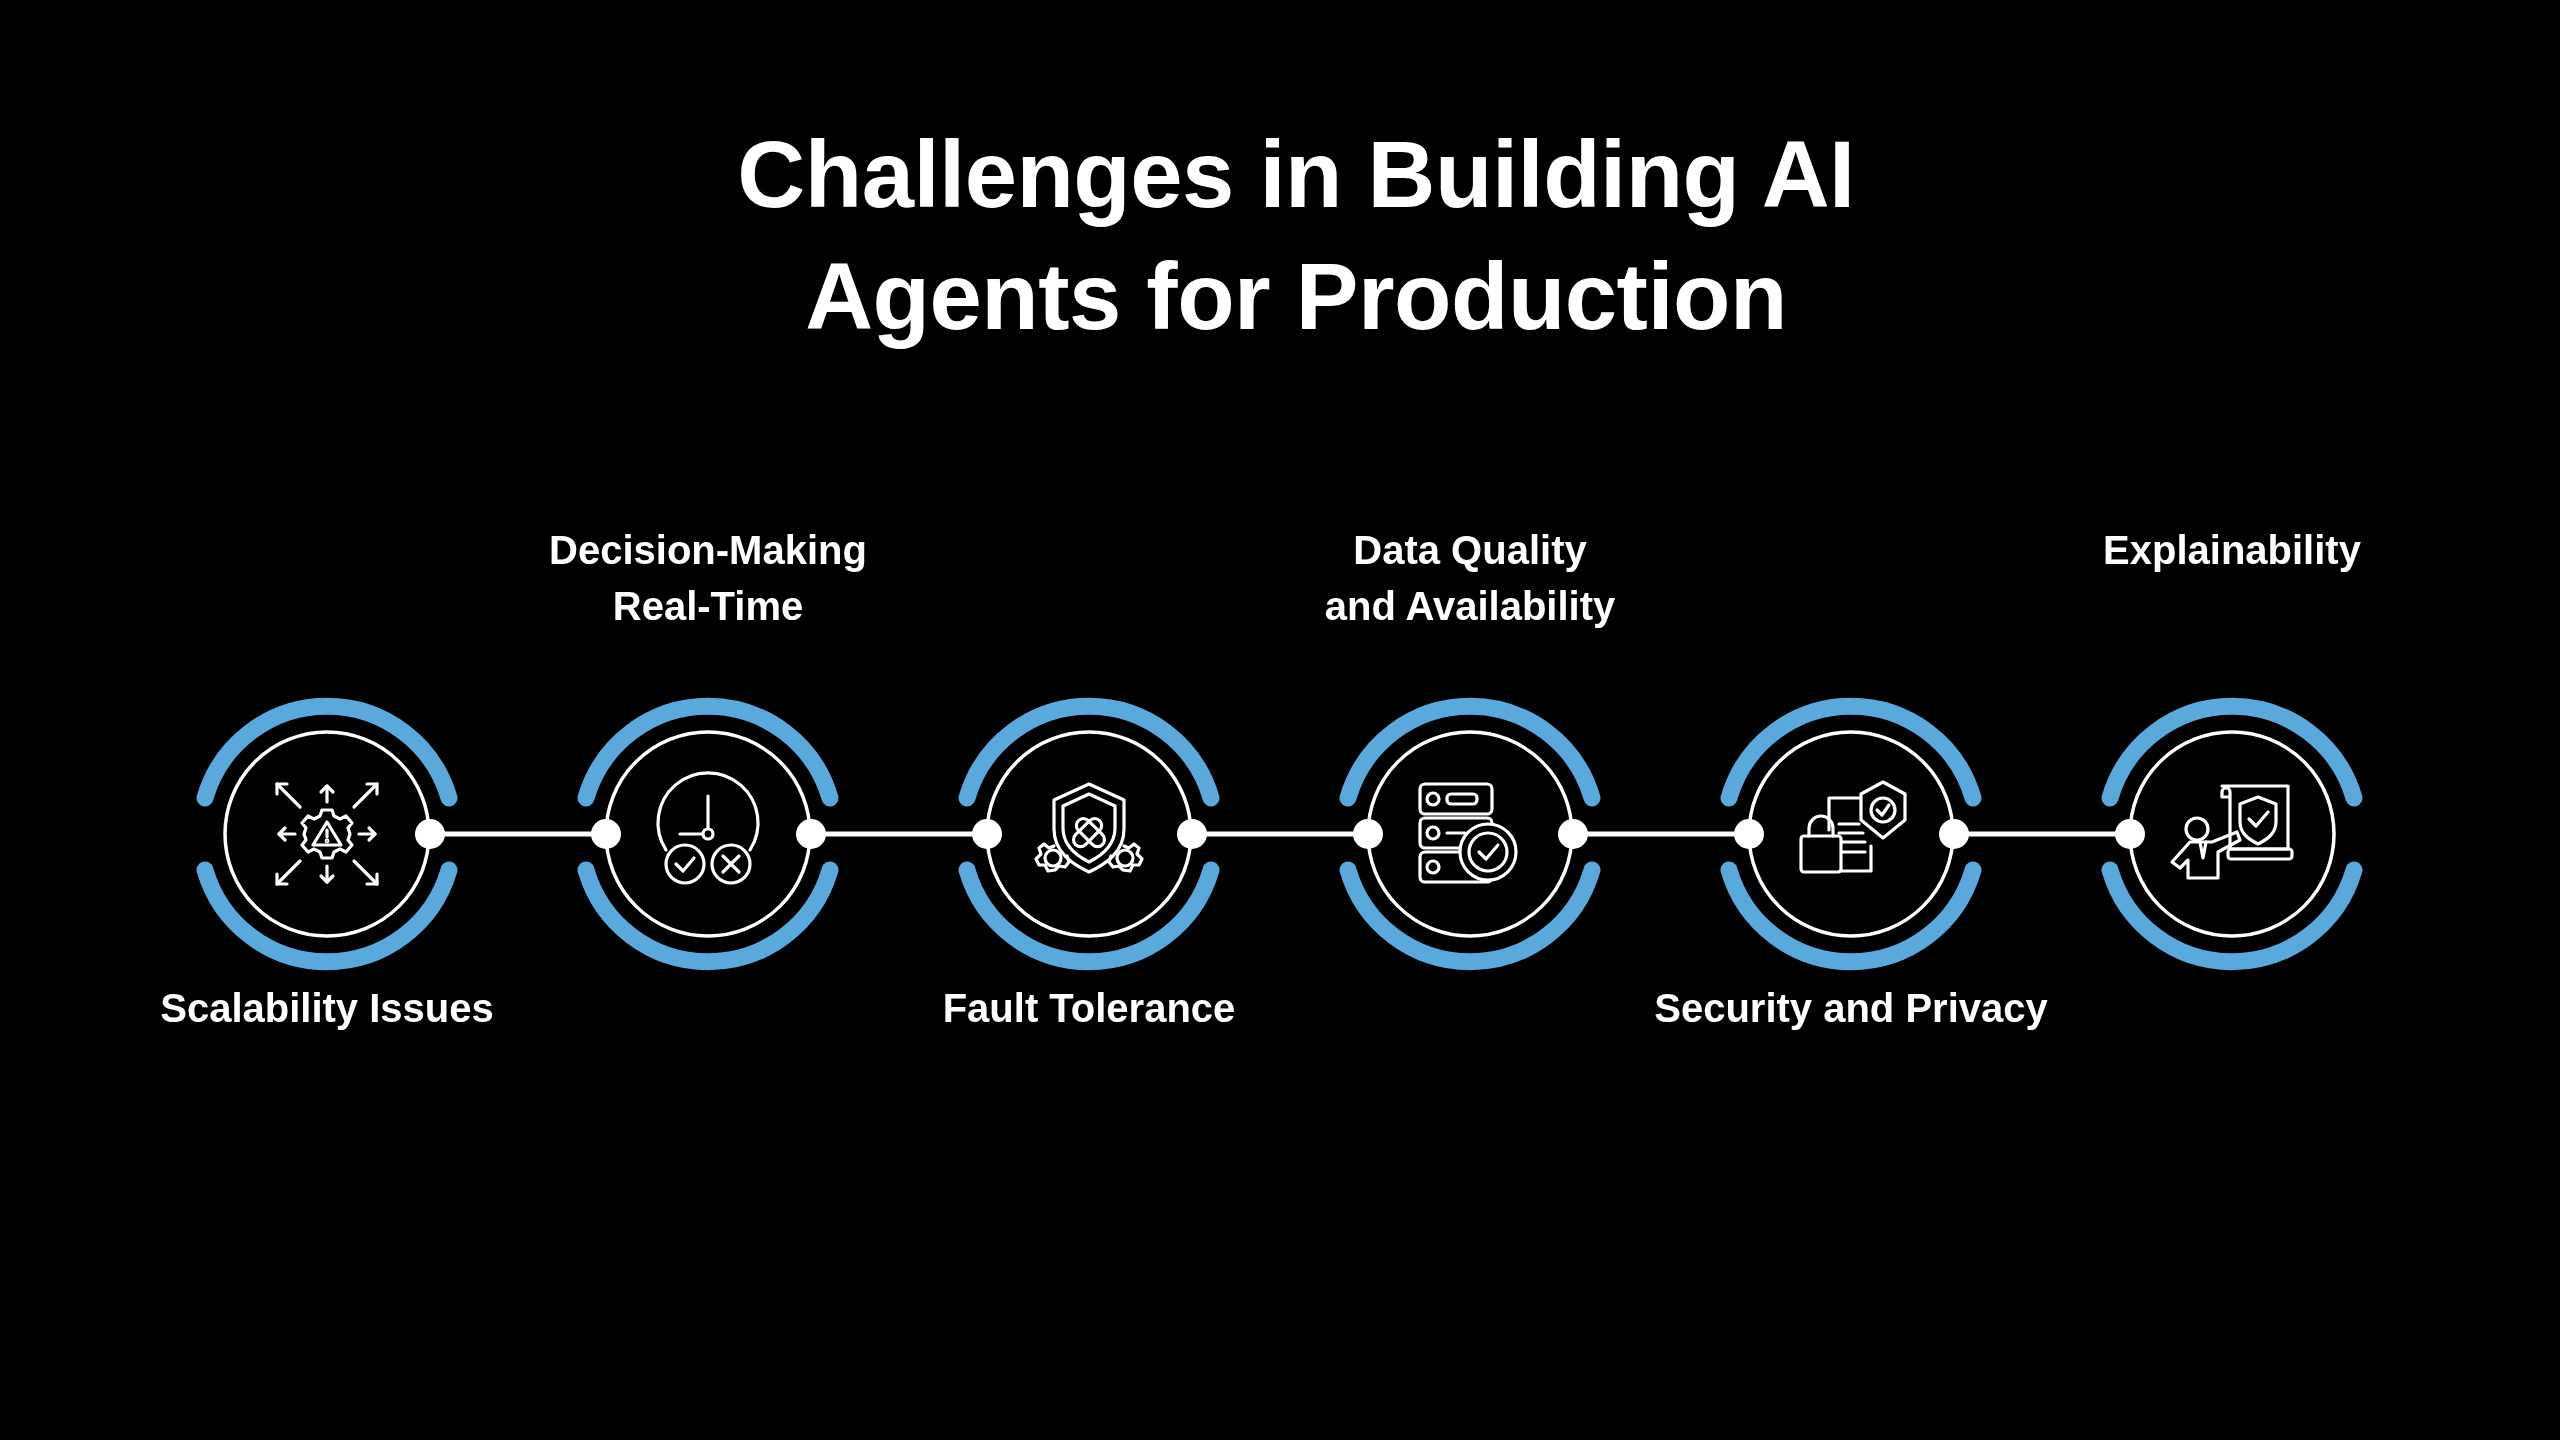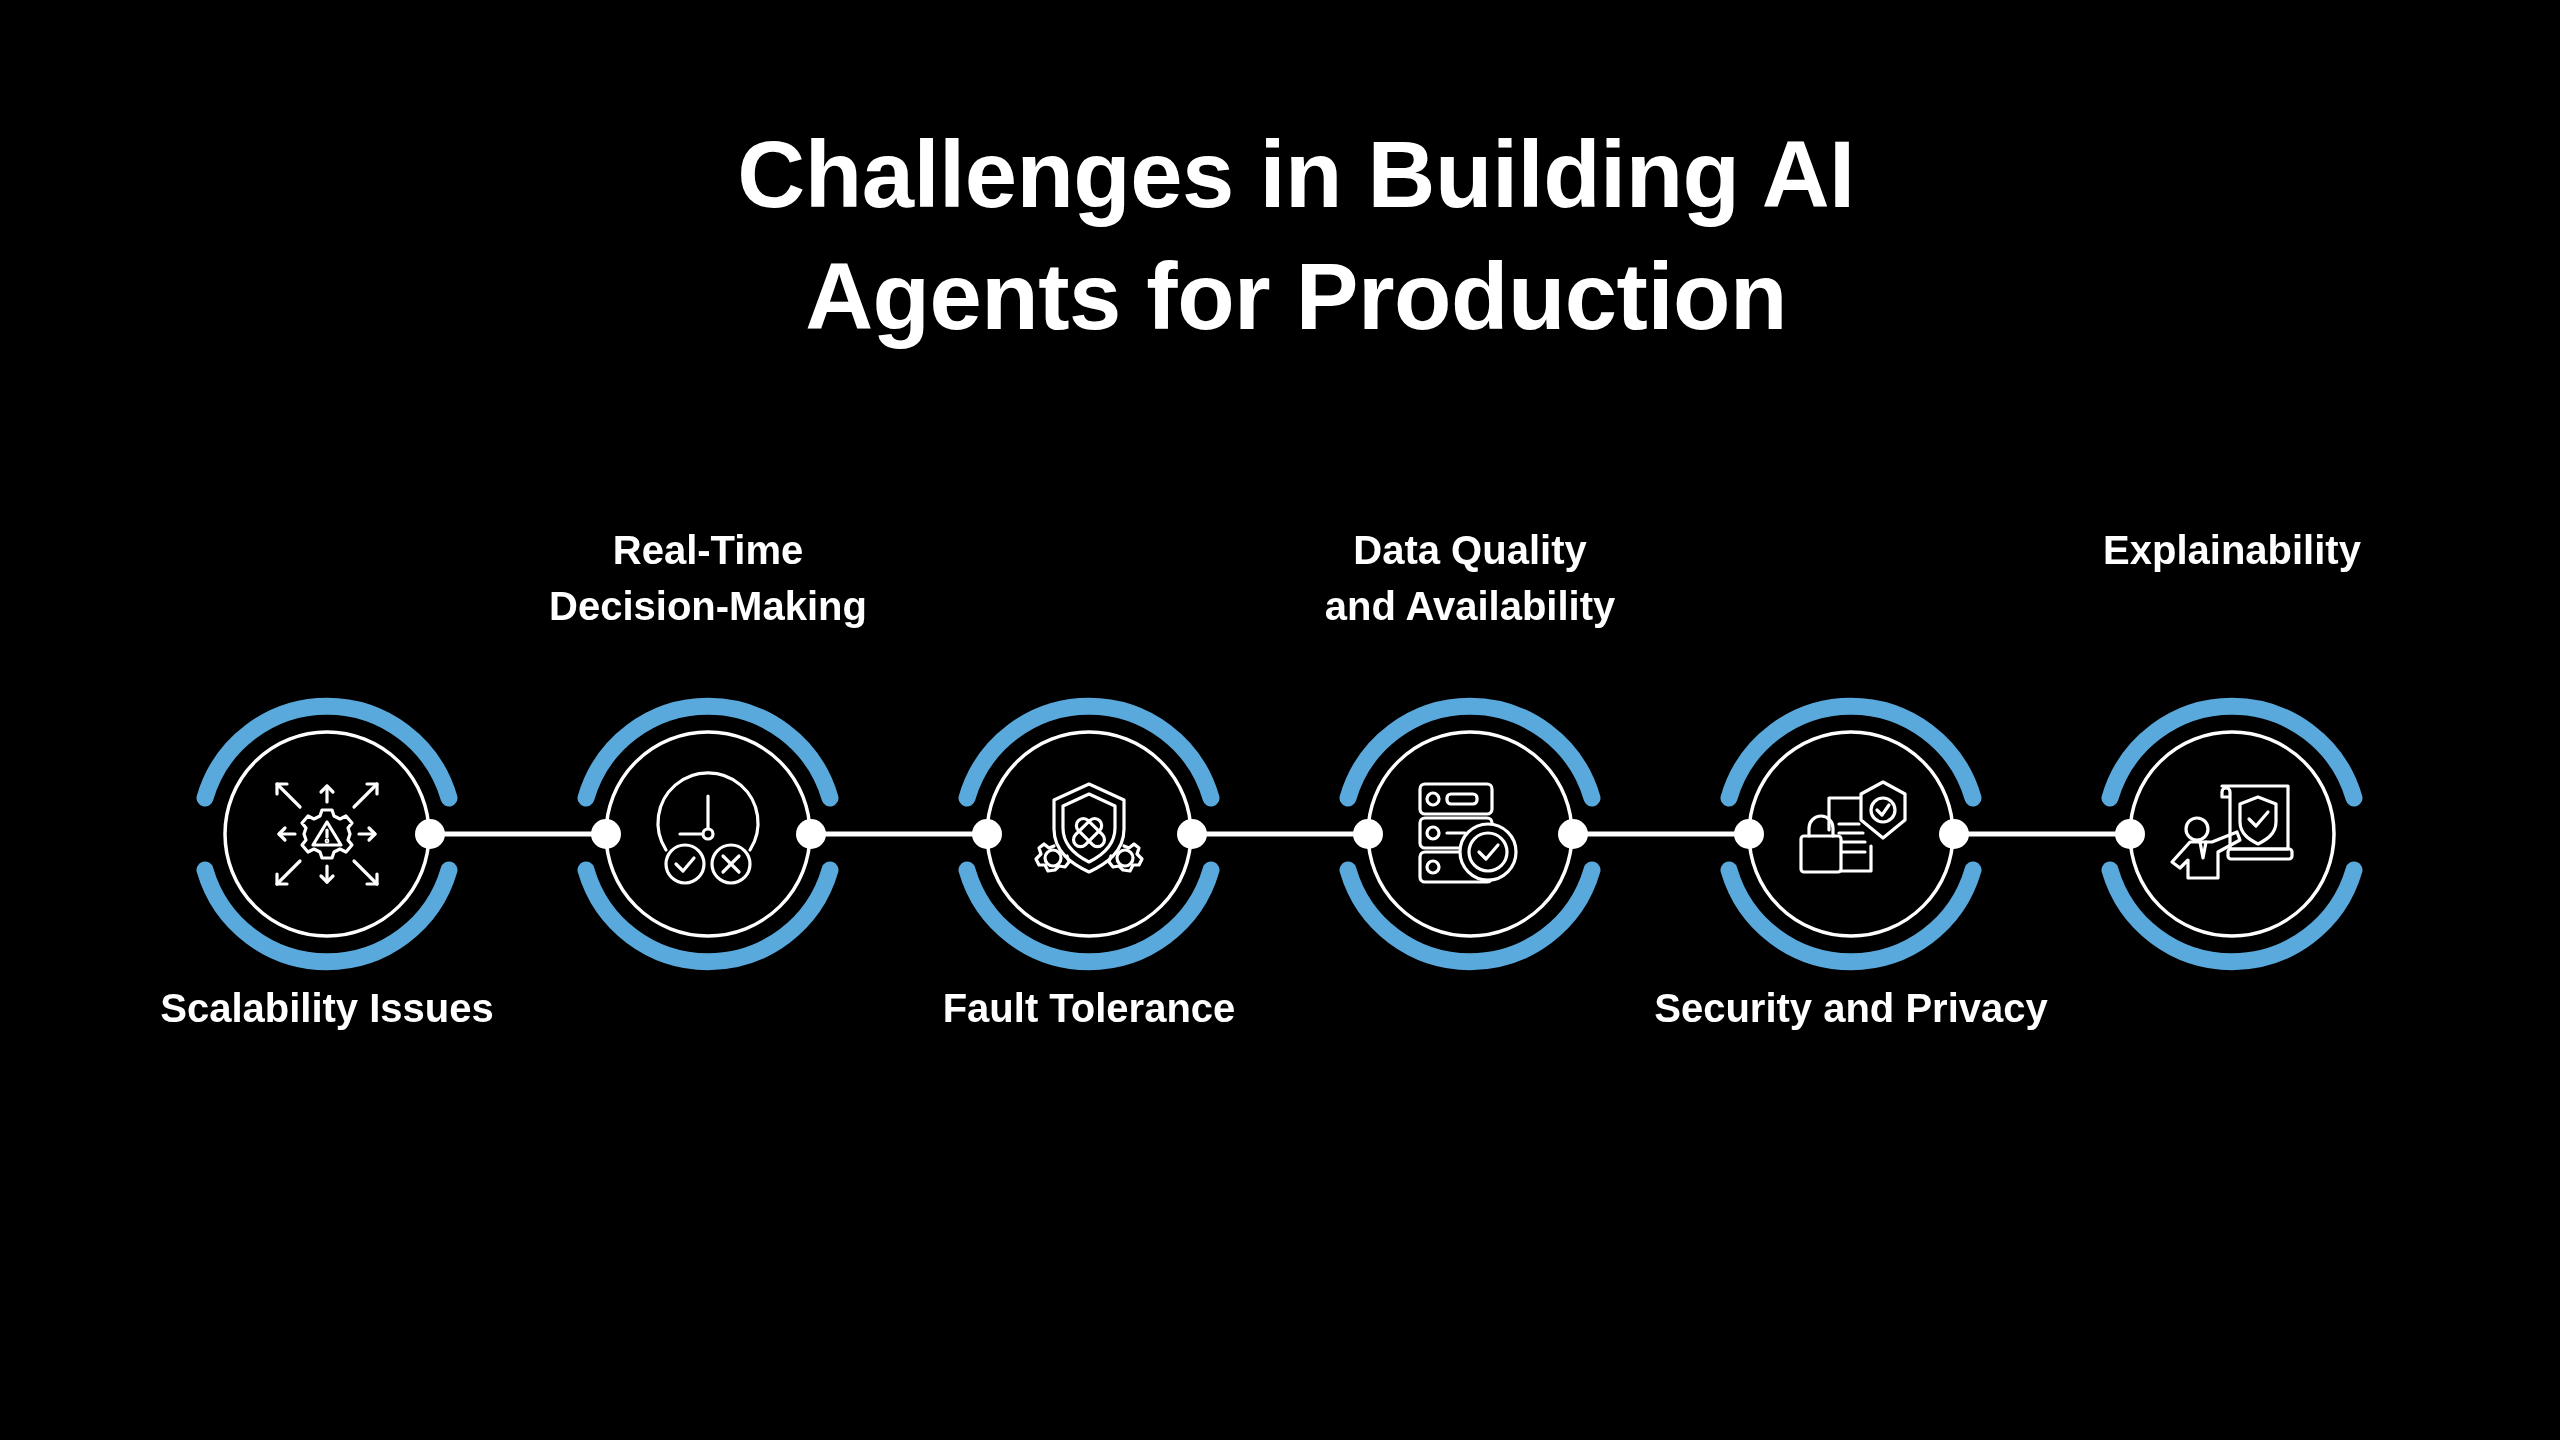--- a/index.html
+++ b/index.html
@@ -54,22 +54,22 @@
 <h1 class="title">
   <span>Challenges in Building AI</span>
   <span>Agents for Production</span>
 </h1>
 
 <div class="label bottom" style="left:107px;">
   <span>Scalability Issues</span>
   <span></span>
 </div>
 <div class="label top" style="left:488px;">
+  <span>Decision-Making</span>
   <span>Real-Time</span>
-  <span>Decision-Making</span>
 </div>
 <div class="label bottom" style="left:869px;">
   <span>Fault Tolerance</span>
 </div>
 <div class="label top" style="left:1250px;">
   <span>Data Quality</span>
   <span>and Availability</span>
 </div>
 <div class="label bottom" style="left:1631px;">
   <span>Security and Privacy</span>

